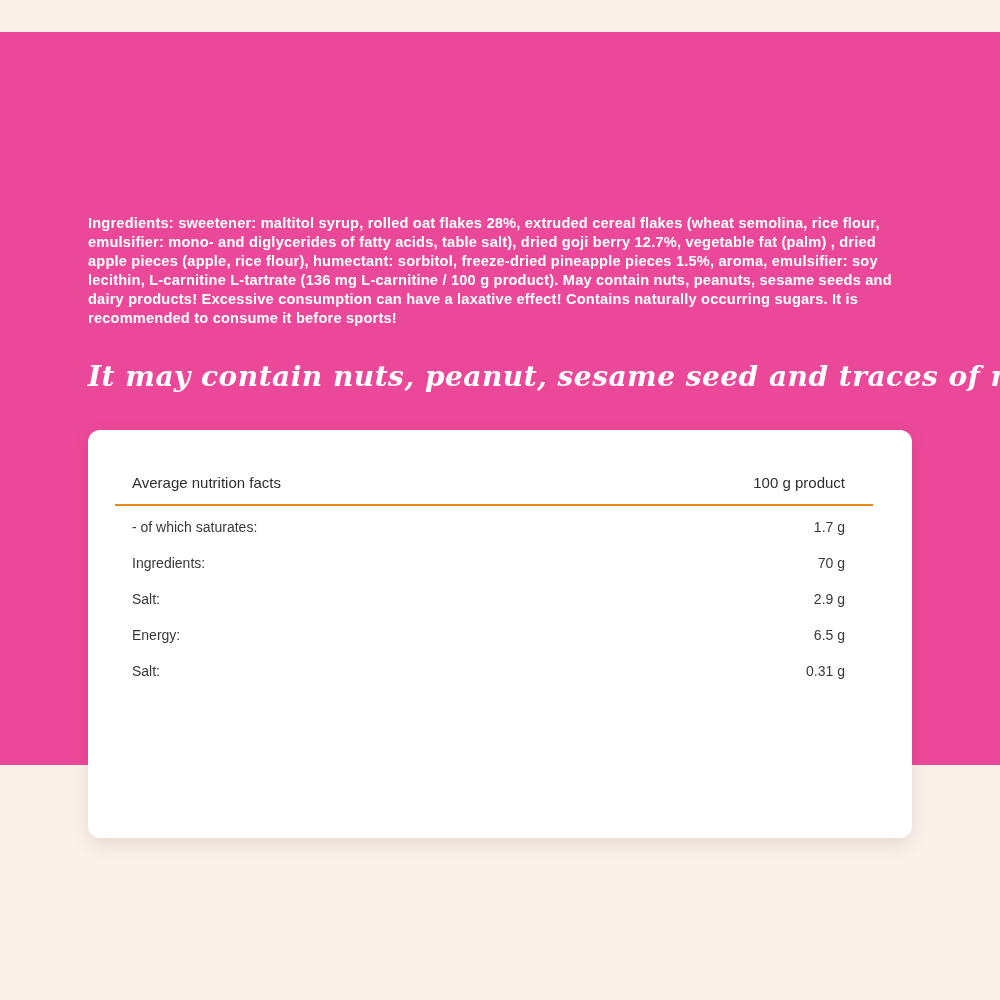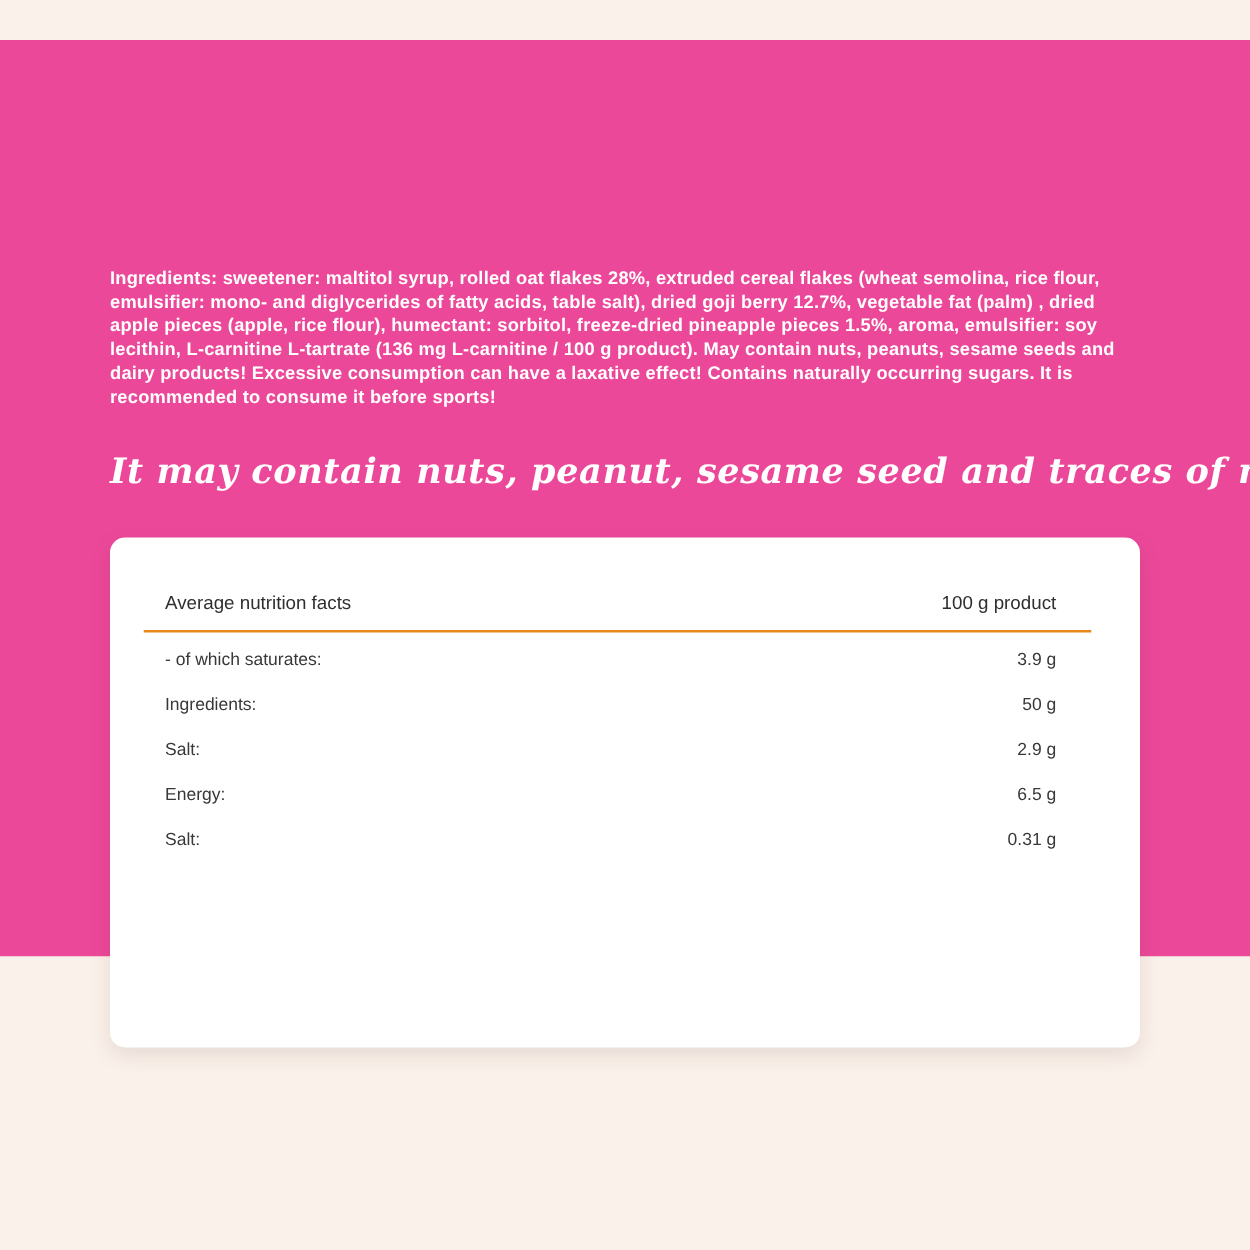--- a/index.html
+++ b/index.html
@@ -85,25 +85,25 @@
 
     <div class="nutrition-card">
       <div class="nutrition-table">
         <div class="nutrition-header">
           <span class="row-label">Average nutrition facts</span>
           <span class="row-value">100 g product</span>
         </div>
         <div class="nutrition-rows">
           <div class="nutrition-row">
             <span class="row-label">- of which saturates:</span>
-            <span class="row-value">3.9 g</span>
+            <span class="row-value">1.7 g</span>
           </div>
           <div class="nutrition-row">
             <span class="row-label">Ingredients:</span>
-            <span class="row-value">50 g</span>
+            <span class="row-value">70 g</span>
           </div>
           <div class="nutrition-row">
             <span class="row-label">Salt:</span>
             <span class="row-value">2.9 g</span>
           </div>
           <div class="nutrition-row">
             <span class="row-label">Energy:</span>
             <span class="row-value">6.5 g</span>
           </div>
           <div class="nutrition-row">

